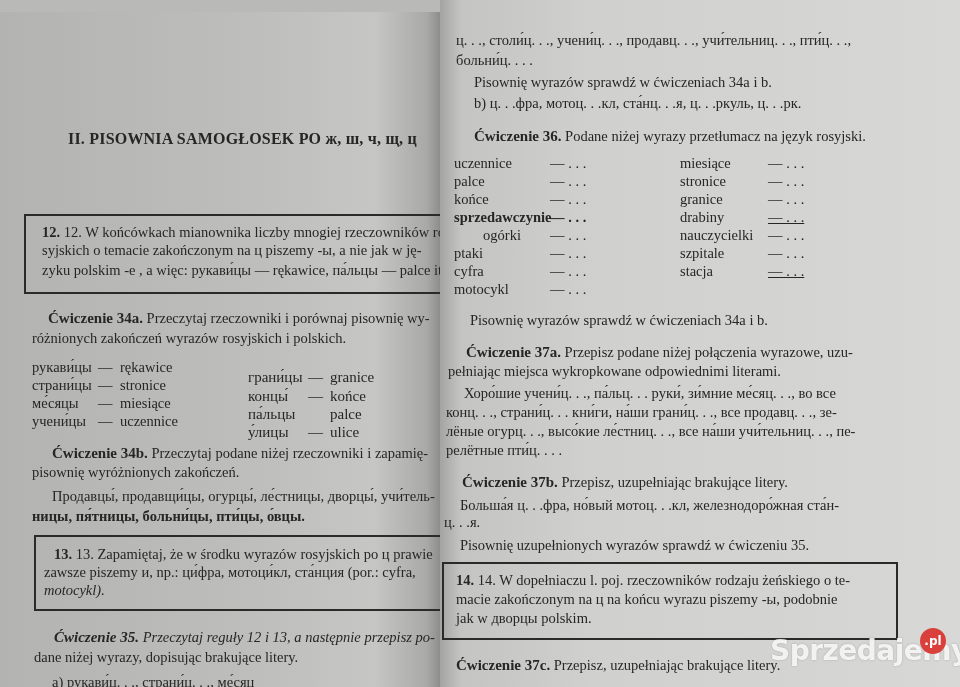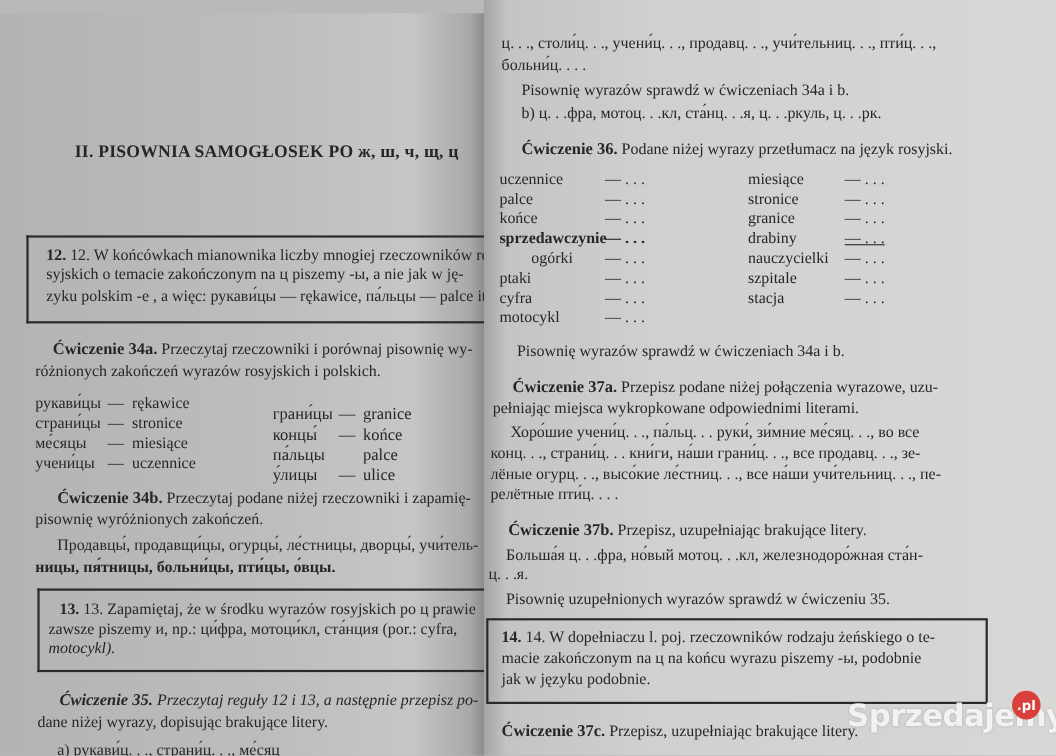--- a/index.html
+++ b/index.html
@@ -105,39 +105,39 @@
     <div class="row" style="left:14px; top:281px;"><span class="col" style="width:96px">motocykl</span><span>— . . .</span></div>
   </div>
 
   <div>
     <div class="row" style="left:240px; top:155px;"><span class="col" style="width:88px">miesiące</span><span>— . . .</span></div>
     <div class="row" style="left:240px; top:173px;"><span class="col" style="width:88px">stronice</span><span>— . . .</span></div>
     <div class="row" style="left:240px; top:191px;"><span class="col" style="width:88px">granice</span><span>— . . .</span></div>
     <div class="row" style="left:240px; top:209px;text-decoration:underline;"><span class="col" style="width:88px">drabiny</span><span>— . . .</span></div>
     <div class="row" style="left:240px; top:227px;"><span class="col" style="width:88px">nauczycielki</span><span>— . . .</span></div>
     <div class="row" style="left:240px; top:245px;"><span class="col" style="width:88px">szpitale</span><span>— . . .</span></div>
-    <div class="row" style="left:240px; top:263px;"><span class="col" style="width:88px">stacja</span><span>— . . .</span></div>
+    <div class="row" style="left:240px; top:263px;text-decoration:underline;"><span class="col" style="width:88px">stacja</span><span>— . . .</span></div>
   </div>
 
   <div class="abs t" style="left:30px; top:312px;">Pisownię wyrazów sprawdź w ćwiczeniach 34a i b.</div>
 
   <div class="abs t" style="left:26px; top:344px;"><span class="ex-title">Ćwiczenie 37a.</span> <span>Przepisz podane niżej połączenia wyrazowe, uzu-</span></div>
   <div class="abs t" style="left:8px; top:363px;">pełniając miejsca wykropkowane odpowiednimi literami.</div>
   <div class="abs t" style="left:24px; top:385px;">Хоро́шие учени́ц. . ., па́льц. . . руки́, зи́мние ме́сяц. . ., во все</div>
   <div class="abs t" style="left:6px; top:404px;">конц. . ., страни́ц. . . кни́ги, на́ши грани́ц. . ., все продавц. . ., зе-</div>
   <div class="abs t" style="left:6px; top:423px;">лёные огурц. . ., высо́кие ле́стниц. . ., все на́ши учи́тельниц. . ., пе-</div>
   <div class="abs t" style="left:6px; top:442px;">релётные пти́ц. . . .</div>
 
   <div class="abs t" style="left:22px; top:474px;"><span class="ex-title">Ćwiczenie 37b.</span> <span>Przepisz, uzupełniając brakujące litery.</span></div>
   <div class="abs t" style="left:20px; top:497px;">Больша́я ц. . .фра, но́вый мотоц. . .кл, железнодоро́жная ста́н-</div>
   <div class="abs t" style="left:4px; top:514px;">ц. . .я.</div>
   <div class="abs t" style="left:20px; top:537px;">Pisownię uzupełnionych wyrazów sprawdź w ćwiczeniu 35.</div>
 
   <div class="rule-box right" style="left:2px; top:562px; width:452px; height:74px;"></div>
   <div class="abs t" style="left:16px; top:572px;"><span class="b">14.</span> <span>14. W dopełniaczu l. poj. rzeczowników rodzaju żeńskiego o te-</span></div>
   <div class="abs t" style="left:16px; top:591px;">macie zakończonym na ц na końcu wyrazu piszemy -ы, podobnie</div>
-  <div class="abs t" style="left:16px; top:610px;">jak w języku podobnie.</div>
+  <div class="abs t" style="left:16px; top:610px;">jak w дворцы polskim.</div>
 
   <div class="abs t" style="left:16px; top:657px;"><span class="ex-title">Ćwiczenie 37c.</span> <span>Przepisz, uzupełniając brakujące litery.</span></div>
 </div>
 
 <div class="watermark">Sprzedajemy</div>
 <div class="wm-dot">.pl</div>
 
 </body></html>

